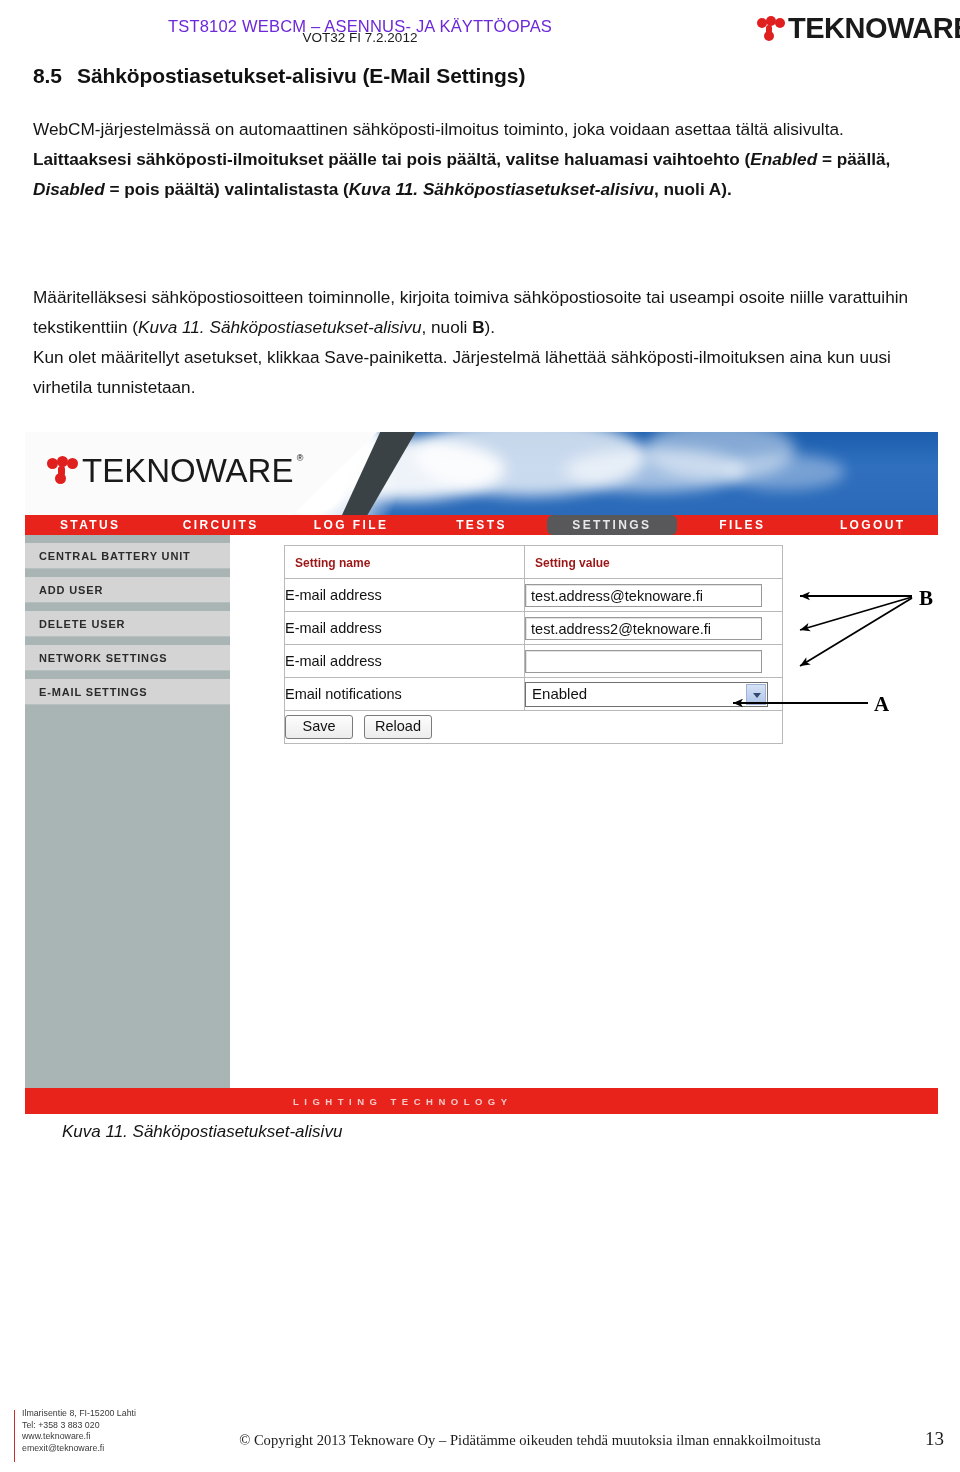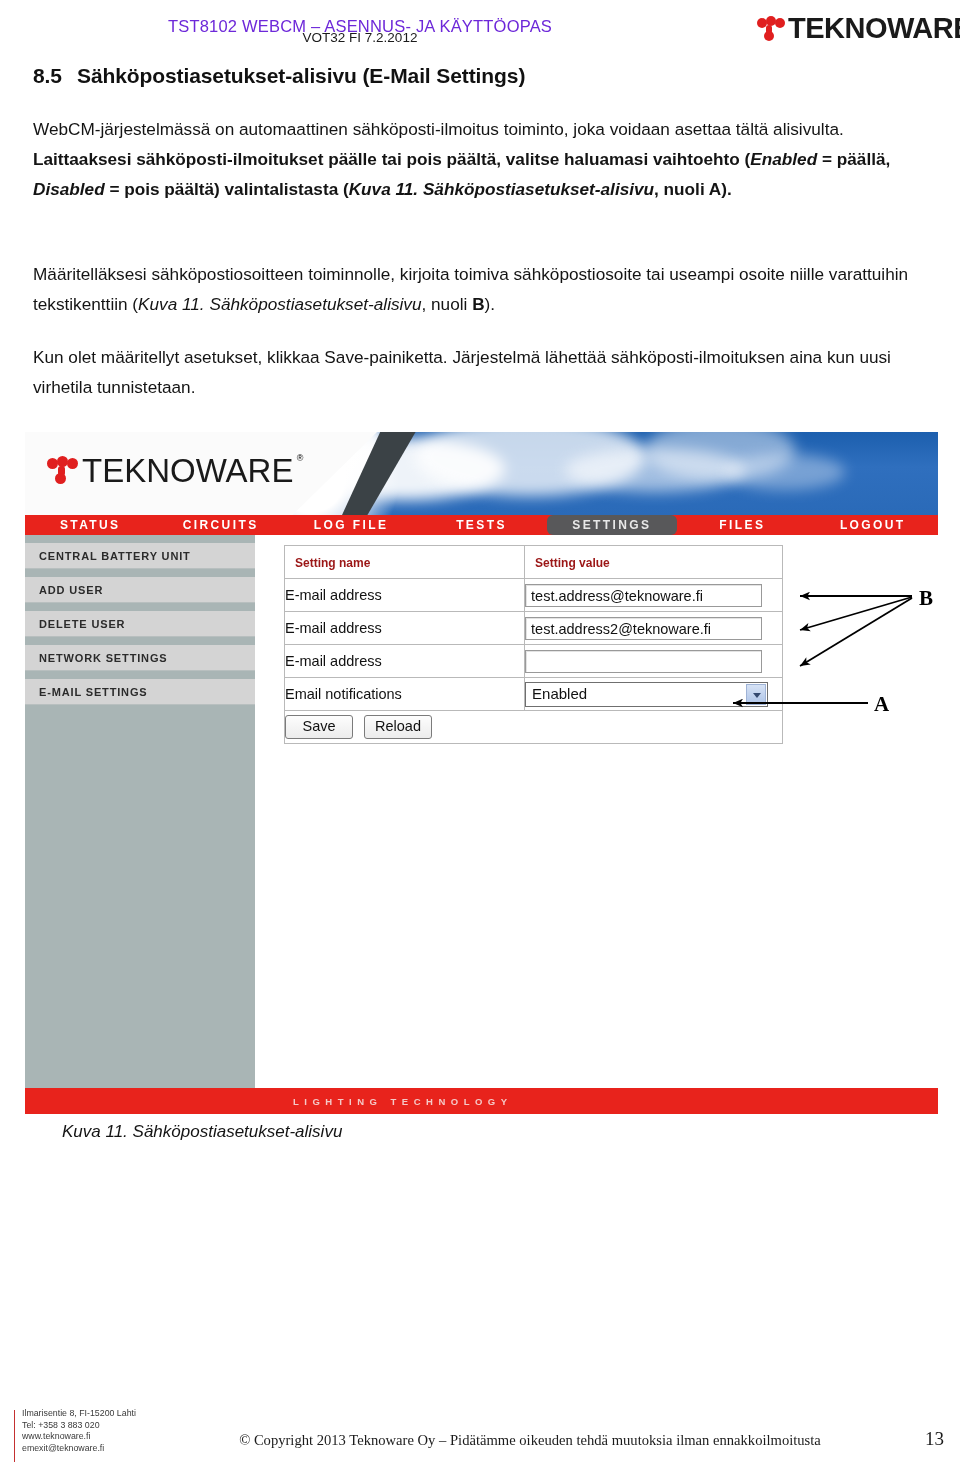--- a/index.html
+++ b/index.html
@@ -72,21 +72,21 @@
     display:flex;align-items:stretch;}
   .nav-item{
     flex:1 1 0;display:flex;align-items:center;justify-content:center;
     font-size:12px;font-weight:700;letter-spacing:2.4px;color:#ffffff;
     font-family:"Liberation Sans",sans-serif;cursor:pointer;
   }
   .nav-item.active{background:#58585a;color:#e8e8e8;border-radius:6px;}
 
   
   #app-body{left:0;top:103px;width:913px;height:553px;background:#ffffff;}
-  #app-sidebar{position:absolute;left:0;top:0;width:230px;height:553px;background:#a9b5b5;}
+  #app-sidebar{position:absolute;left:0;top:0;width:205px;height:553px;background:#a9b5b5;}
   .side-item{
     position:relative;margin:0 0 0 0;height:25px;background:#d4d4d4;
     display:flex;align-items:center;padding-left:14px;
     font-size:11px;font-weight:700;letter-spacing:.85px;color:#2b2b2b;
     border-bottom:1px solid #b8bfbf;cursor:pointer;
   }
   .side-gap{height:8px;background:#a9b5b5;}
 
   
   #settings-panel{position:absolute;left:259px;top:10px;width:499px;}
@@ -184,21 +184,21 @@
 </div>
 
 <div class="abs" id="section-heading">
   <span class="num">8.5</span><span>Sähköpostiasetukset-alisivu (E-Mail Settings)</span>
 </div>
 
 <div class="para" style="top:114px;">
   <span>WebCM-järjestelmässä on automaattinen sähköposti-ilmoitus toiminto, joka voidaan asettaa tältä alisivulta. </span><b>Laittaaksesi sähköposti-ilmoitukset päälle tai pois päältä, valitse haluamasi vaihtoehto (</b><b><i>Enabled</i></b><b> = päällä, </b><b><i>Disabled</i></b><b> = pois päältä) valintalistasta (</b><b><i>Kuva 11. Sähköpostiasetukset-alisivu</i></b><b>, nuoli </b><b>A</b><b>).</b>
 </div>
 
-<div class="para" style="top:259px;">
+<div class="para" style="top:282px;">
   <span>Määritelläksesi sähköpostiosoitteen toiminnolle, kirjoita toimiva sähköpostiosoite tai useampi osoite niille varattuihin tekstikenttiin (</span><i>Kuva 11. Sähköpostiasetukset-alisivu</i><span>, nuoli </span><b>B</b><span>).</span>
 </div>
 
 <div class="para" style="top:342px;">Kun olet määritellyt asetukset, klikkaa Save-painiketta. Järjestelmä lähettää sähköposti-ilmoituksen aina kun uusi virhetila tunnistetaan.</div>
 
 <div class="abs" id="embedded-screenshot">
 
   <div class="abs" id="app-banner">
     <i class="sky-cloud" style="left:210px;top:-30px;width:150px;height:80px;"></i>
     <i class="sky-cloud" style="left:280px;top:6px;width:200px;height:62px;"></i>

